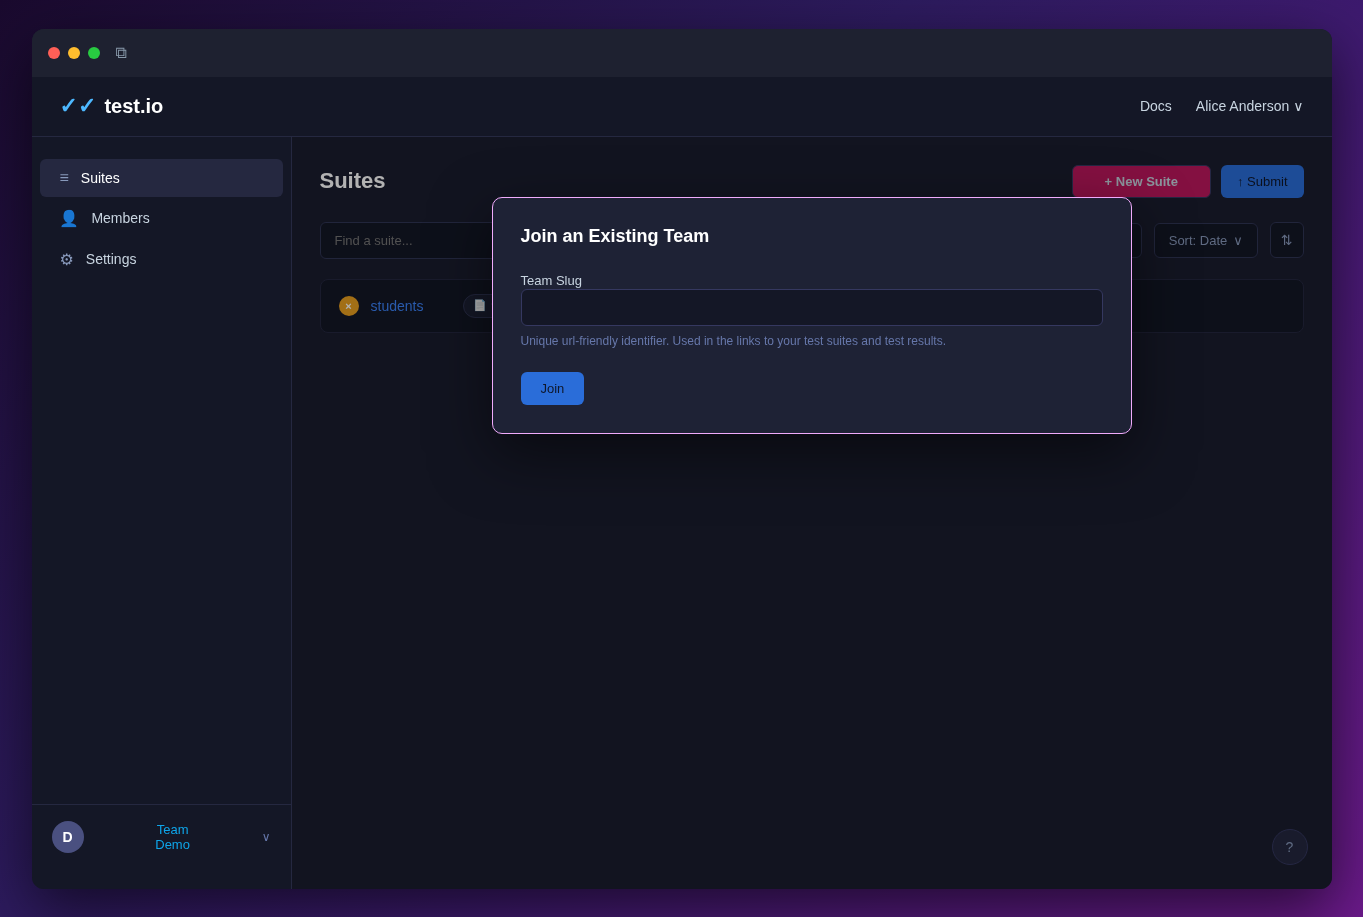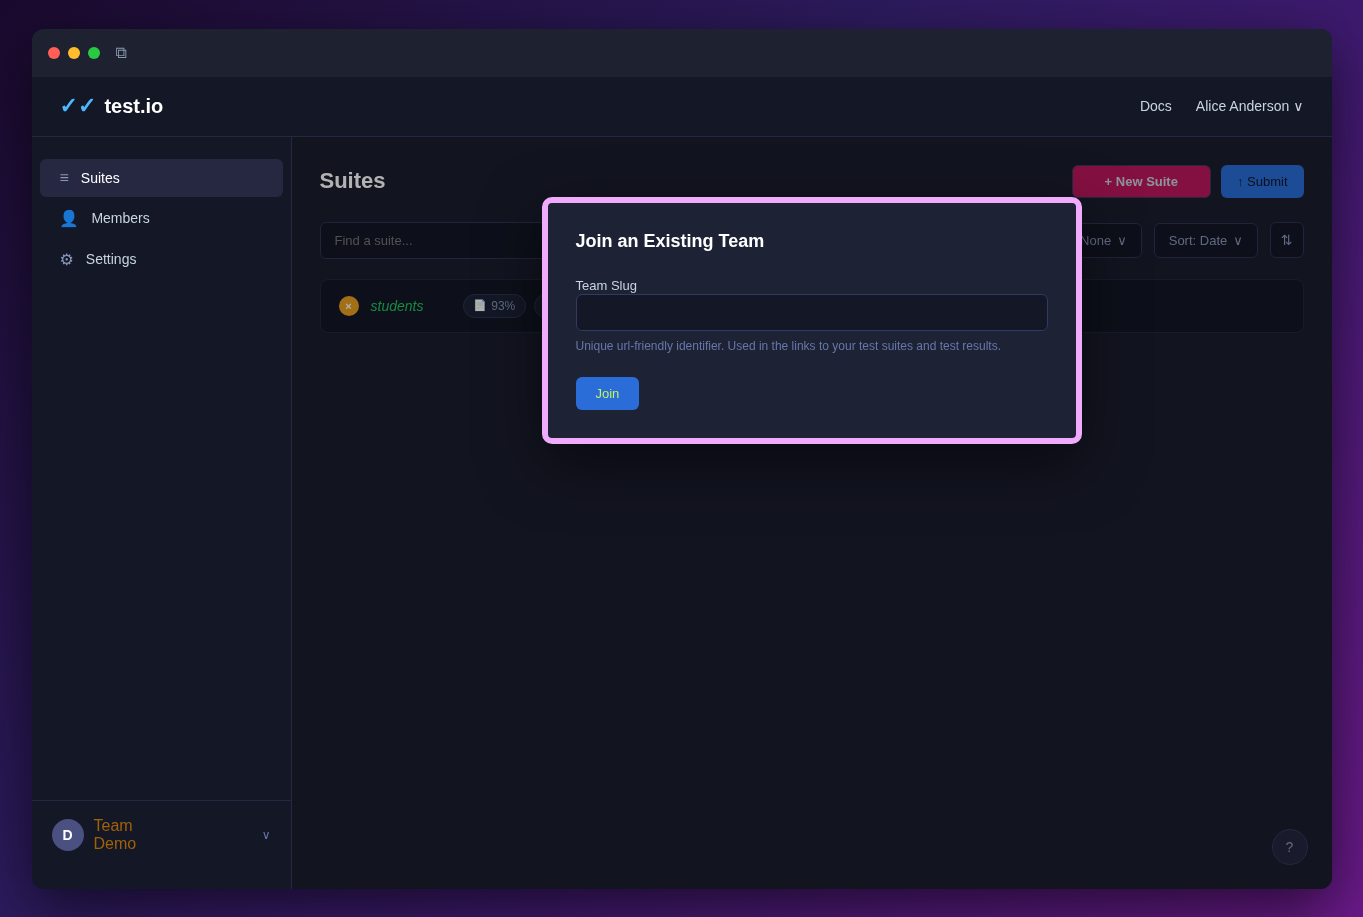--- a/index.html
+++ b/index.html
@@ -165,23 +165,24 @@
       font-size: 14px;
       font-weight: 600;
       flex-shrink: 0;
     }
 
     .team-info {
       flex: 1;
     }
 
     .team-name {
-      color: #a16207;
-      font-size: 16px;
+      color: #0ea5e9;
+      font-size: 13px;
       font-weight: 500;
+      text-align: center;
     }
 
     .team-chevron {
       color: #6677aa;
       font-size: 12px;
     }
 
     .content {
       flex: 1;
       background: #1a1d2e;
@@ -295,25 +296,24 @@
       display: flex;
       align-items: center;
       justify-content: center;
       color: white;
       font-size: 11px;
       font-weight: bold;
       flex-shrink: 0;
     }
 
     .suite-name {
-      color: #22c55e;
+      color: #3b82f6;
       font-size: 14px;
       font-weight: 500;
       min-width: 80px;
-      font-style: italic;
     }
 
     .suite-badges {
       display: flex;
       gap: 8px;
       flex-wrap: wrap;
       flex: 1;
     }
 
     .badge {
@@ -342,23 +342,23 @@
       background: rgba(0,0,0,0.3);
       display: flex;
       align-items: flex-start;
       justify-content: center;
       padding-top: 60px;
       z-index: 100;
     }
 
     .modal {
       background: #1e2235;
-      border: 6px solid #f0abfc;
+      border: 1px solid #f0abfc;
       border-radius: 10px;
-      width: 540px;
+      width: 640px;
       padding: 28px;
       box-shadow: 0 20px 60px rgba(0,0,0,0.5);
     }
 
     .modal-title {
       color: #ffffff;
       font-size: 18px;
       font-weight: 600;
       margin-bottom: 24px;
     }
@@ -389,21 +389,21 @@
     }
 
     .modal-buttons {
       display: flex;
       justify-content: space-between;
       align-items: center;
     }
 
     .btn-join {
       background: #2a6dd9;
-      color: #bef264;
+      color: #0f172a;
       border: none;
       border-radius: 6px;
       padding: 9px 20px;
       font-size: 13px;
       cursor: pointer;
       font-weight: 500;
     }
 
     .btn-create-team {
       background: #252840;

